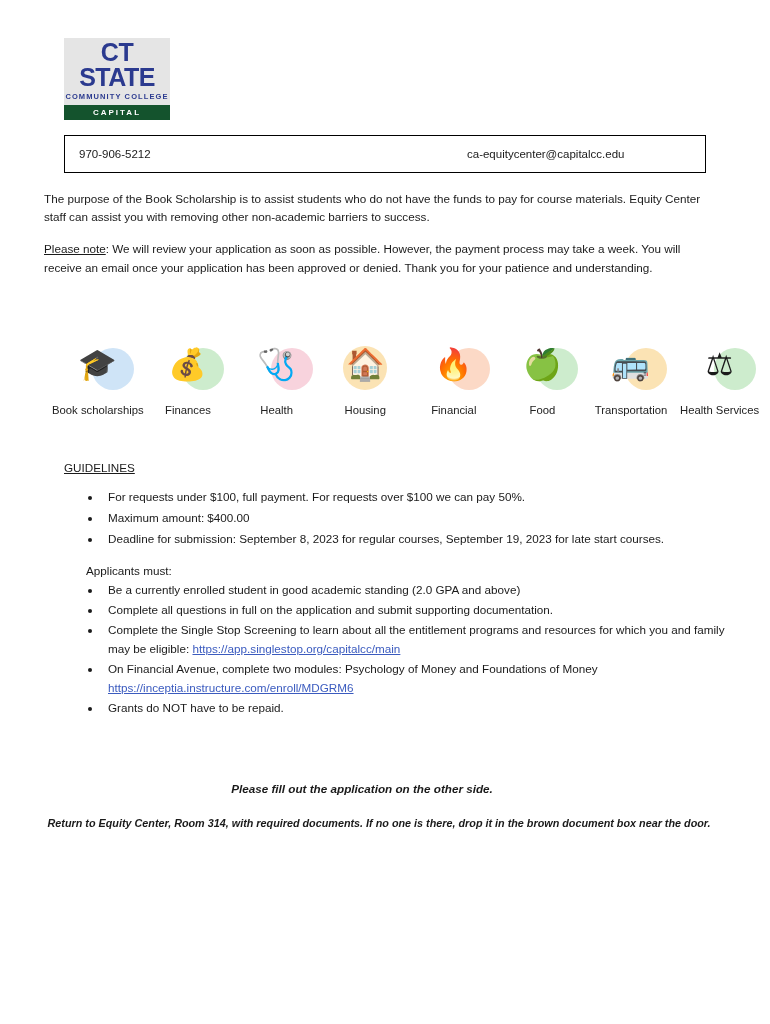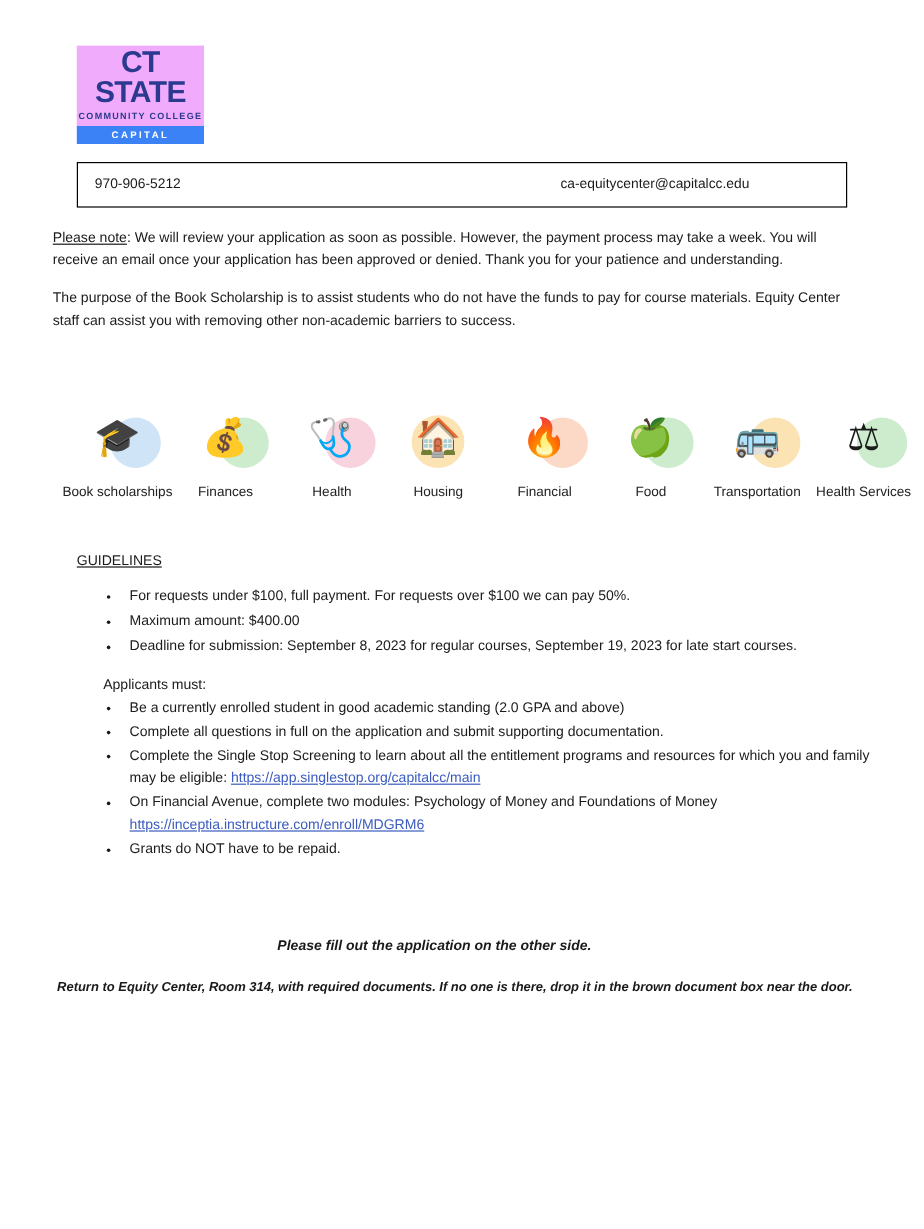--- a/index.html
+++ b/index.html
@@ -29,21 +29,21 @@
     align-items: flex-end;
     padding-top: 38px;
     padding-left: 24px;
   }
   .logo {
     width: 106px;
     flex: 0 0 106px;
     margin-bottom: 4px;
   }
   .logo-top {
-    background: #f0abfc;
+    background: #e5e5e5;
     text-align: center;
     line-height: 1;
   }
   .logo-ct {
     font-family: "Liberation Sans", sans-serif;
     font-weight: bold;
     font-size: 25px;
     letter-spacing: -0.5px;
     color: #2b3a8f;
     display: block;
@@ -51,21 +51,21 @@
   }
   .logo-sub {
     font-size: 7.5px;
     letter-spacing: 1.1px;
     color: #2b3a8f;
     font-weight: bold;
     display: block;
     padding: 3px 0 4px 0;
   }
   .logo-bar {
-    background: #3b82f6;
+    background: #14532d;
     color: #ffffff;
     font-size: 8px;
     letter-spacing: 2px;
     font-weight: bold;
     text-align: center;
     padding: 3px 0 3px 0;
   }
   .title-wrap {
     display: flex;
     align-items: baseline;
@@ -215,22 +215,22 @@
       <div class="logo-bar">CAPITAL</div>
     </div>
   </div>
 
   <div class="contact-box">
     <span class="contact-phone">970-906-5212</span>
     <span class="contact-email">ca-equitycenter@capitalcc.edu</span>
   </div>
 
   <div class="body-text">
+    <p>The purpose of the Book Scholarship is to assist students who do not have the funds to pay for course materials. Equity Center staff can assist you with removing other non-academic barriers to success.</p>
     <p><span class="u">Please note</span><span>: We will review your application as soon as possible. However, the payment process may take a week. You will receive an email once your application has been approved or denied. Thank you for your patience and understanding.</span></p>
-    <p>The purpose of the Book Scholarship is to assist students who do not have the funds to pay for course materials. Equity Center staff can assist you with removing other non-academic barriers to success.</p>
   </div>
 
   <div class="icons">
     <div class="icon-cell">
       <div class="icon-art">
         <span class="blob" style="width:42px;height:42px;background:#cfe4f7;left:50%;top:14px;margin-left:-6px;"></span>
         <span class="glyph">🎓</span>
       </div>
       <div class="icon-label">Book scholarships</div>
     </div>

